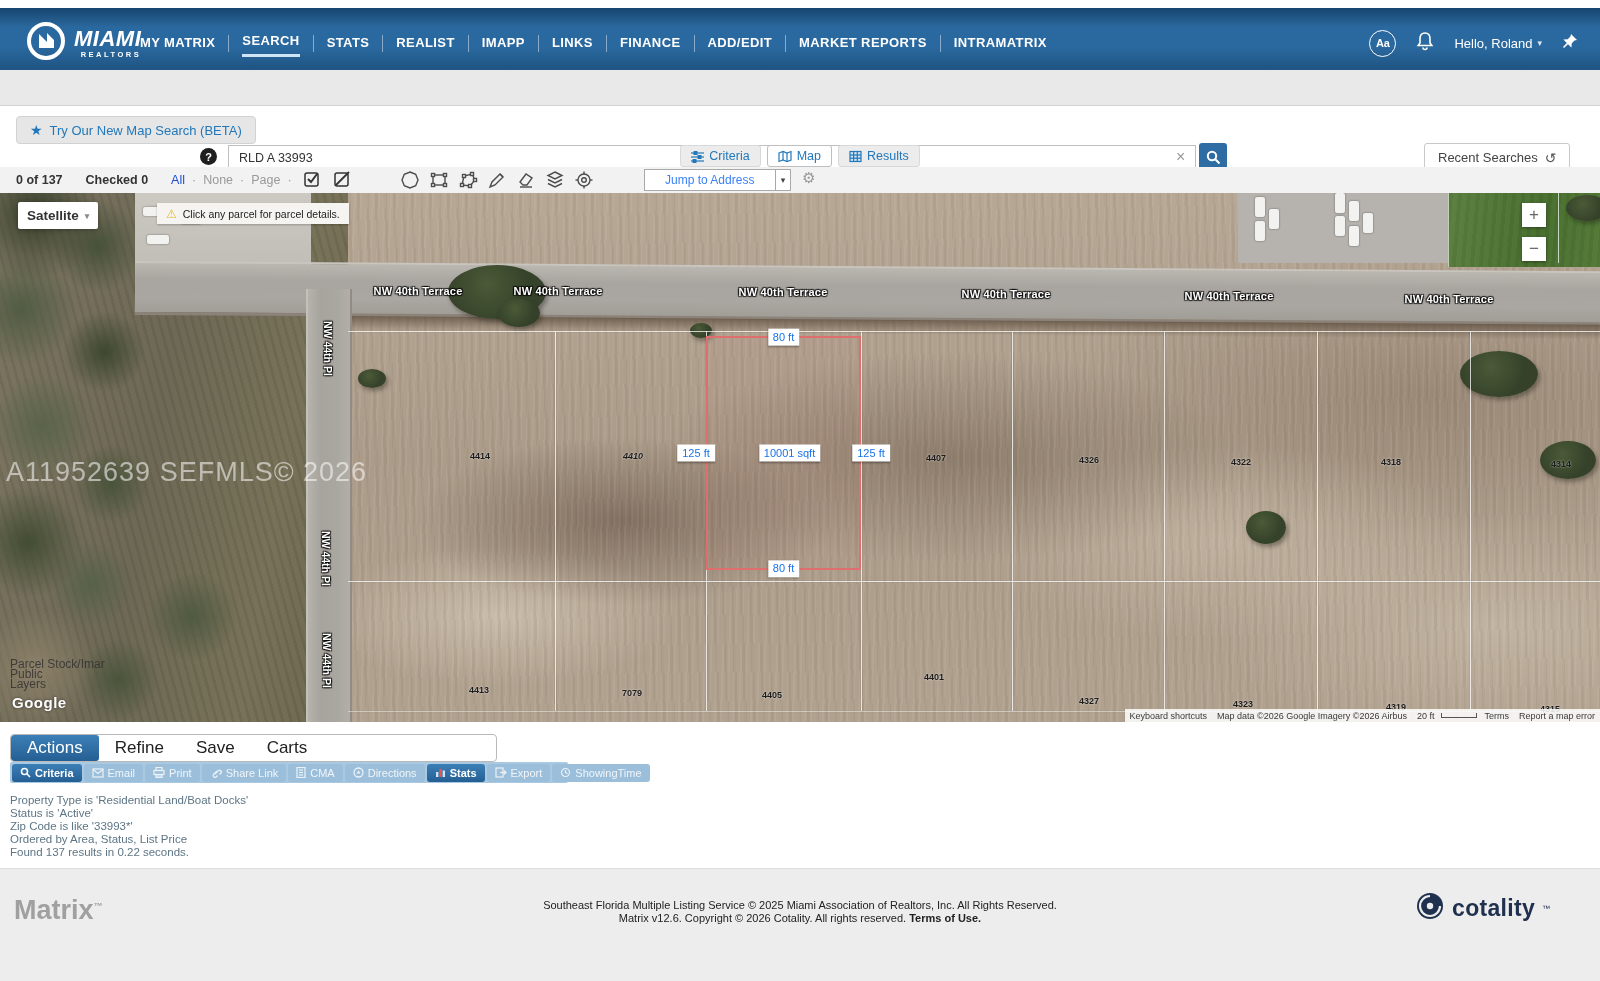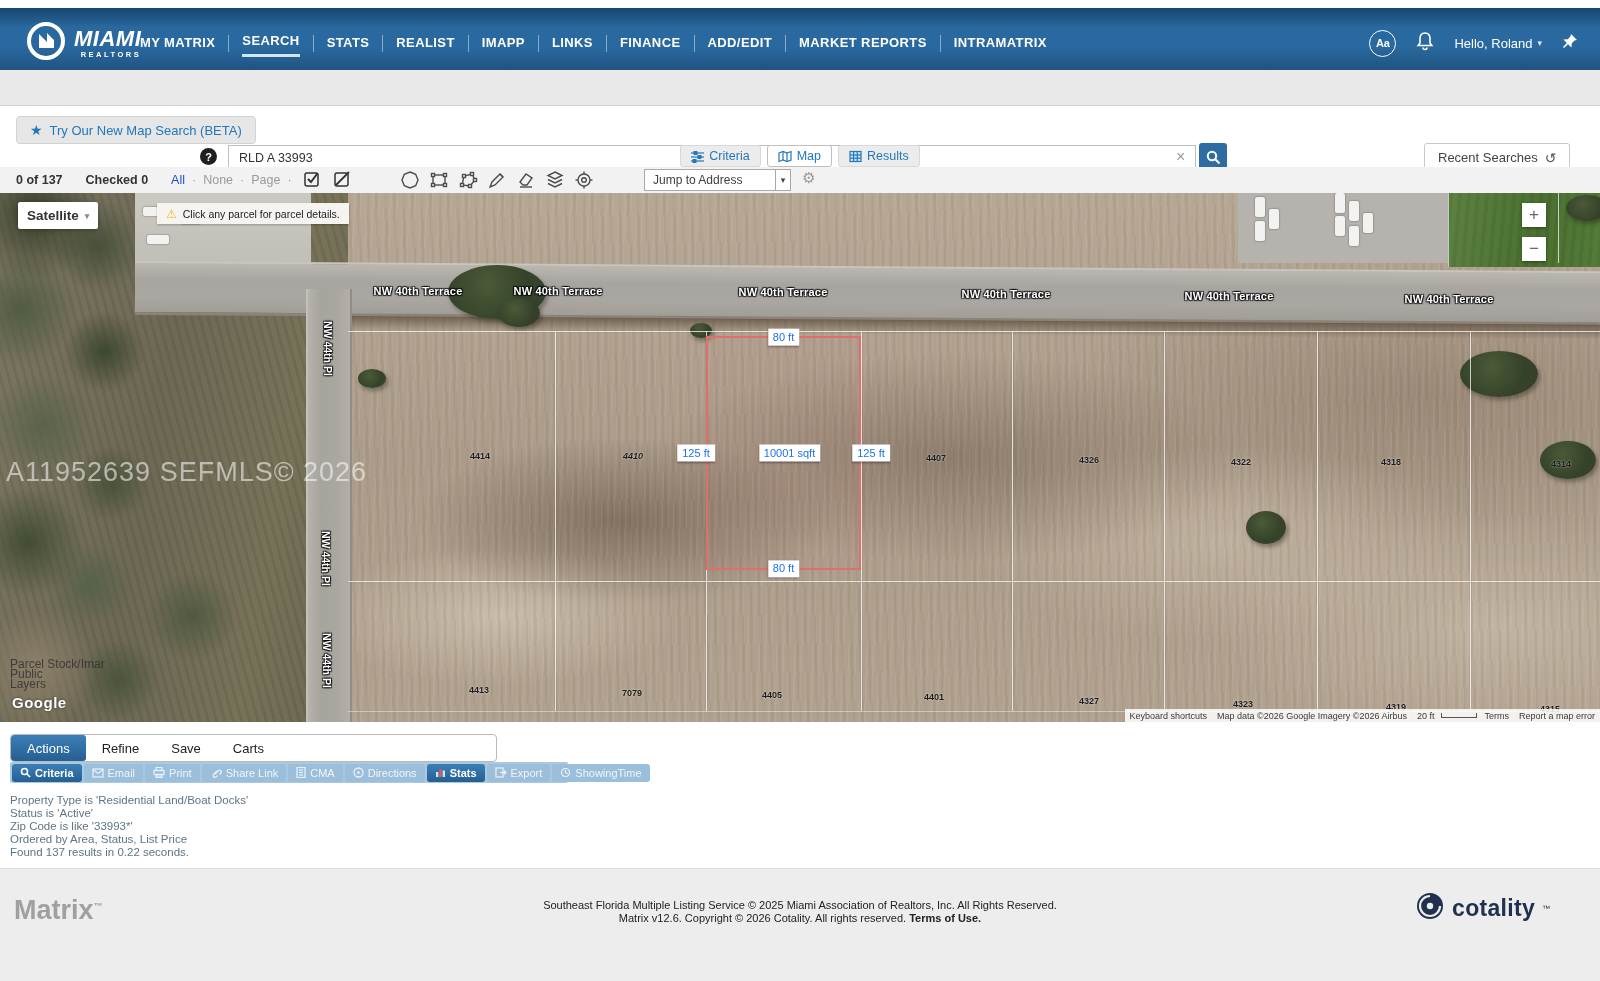--- a/index.html
+++ b/index.html
@@ -41,21 +41,21 @@
   #toolbar { position:absolute; left:0; top:167px; width:1600px; height:26px; background:#f2f2f2; }
   .tleft { position:absolute; left:16px; top:0; height:26px; display:flex; align-items:center; gap:7px; font-size:12.5px; color:#333; }
   .tcount { font-weight:bold; margin-right:16px; }
   .tchecked { font-weight:bold; margin-right:16px; }
   .tlink { color:#1d4ed8; cursor:pointer; }
   .tlink.dis { color:#9a9a9a; }
   .tdot { color:#9a9a9a; }
   .cbicon { margin-left:4px; cursor:pointer; }
   .tools { position:absolute; left:400px; top:3px; display:flex; gap:9px; }
   .tool { width:20px; height:20px; cursor:pointer; color:#4c4c4c; }
-  .jumpbox { position:absolute; left:644px; top:2px; width:132px; height:22px; background:#fff; border:1px solid #a9a9a9; font-size:12px; color:#404040; display:flex; align-items:center; padding-left:8px; cursor:pointer; }
+  .jumpbox { position:absolute; left:644px; top:2px; width:132px; height:22px; background:#fff; border:1px solid #a9a9a9; font-size:12px; color:#3b82f6; display:flex; align-items:center; padding-left:20px; cursor:pointer; }
   .jumpcaret { position:absolute; left:776px; top:2px; width:15px; height:22px; background:#fff; border:1px solid #a9a9a9; border-left:none; display:flex; align-items:center; justify-content:center; font-size:9px; color:#444; cursor:pointer; }
   .gearicon { position:absolute; left:802px; top:2px; font-size:15px; color:#9a9a9a; cursor:pointer; }
 
   
   #map { position:absolute; left:0; top:193px; width:1600px; height:529px; overflow:hidden; background:#b2a290; }
   .field { position:absolute; left:348px; top:0; width:1252px; height:529px;
     background:
       repeating-linear-gradient(92deg, rgba(255,255,255,.05) 0 2px, rgba(0,0,0,0) 2px 6px),
       repeating-linear-gradient(88deg, rgba(80,60,45,.07) 0 3px, rgba(0,0,0,0) 3px 9px),
       radial-gradient(ellipse 300px 120px at 22% 62%, rgba(88,70,56,.5), rgba(0,0,0,0) 70%),
@@ -129,21 +129,21 @@
   .glogo { position:absolute; left:12px; top:501px; font-size:15px; font-weight:bold; letter-spacing:.5px; color:#fff;
     text-shadow:0 0 3px rgba(0,0,0,.55); z-index:10; }
   .attrib { position:absolute; right:0; bottom:0; height:13px; display:flex; align-items:center;
     background:rgba(255,255,255,.85); font-size:9px; color:#3a3a3a; z-index:10; }
   .attrib span { padding:0 5px; white-space:nowrap; }
   .scalebar { width:36px; height:5px; border:1px solid #555; border-top:none; margin:0 2px; }
 
   
   .tabbar { position:absolute; left:10px; top:734px; width:487px; height:28px; background:#fff;
     border:1px solid #b9b9b9; border-radius:4px; display:flex; align-items:stretch; overflow:hidden; }
-  .atab { display:flex; align-items:center; padding:0 16px; font-size:13px; color:#222; cursor:pointer; }
+  .atab { display:flex; align-items:center; padding:0 16px; font-size:17px; color:#222; cursor:pointer; }
   .atab.active { background:linear-gradient(#3b7fb7,#255f93); color:#fff; border-radius:3px; }
   .btnstrip { position:absolute; left:10px; top:762px; width:558px; height:21px; background:#a9c8e2;
     border-radius:2px; display:flex; align-items:center; gap:2px; padding:0 2px; }
   .abtn { display:inline-flex; align-items:center; gap:4px; height:18px; padding:0 8px; border-radius:3px; font-size:11px; cursor:pointer; white-space:nowrap; }
   .abtn.on { background:linear-gradient(#3b7fb7,#255f93); color:#fff; font-weight:bold; }
   .abtn.off { background:#9bbeda; color:rgba(255,255,255,.85); }
   .abtn svg { flex:0 0 auto; }
 
   
   .summary { position:absolute; left:10px; top:794px; font-size:11.5px; line-height:13px; color:#5d7585; }
@@ -424,21 +424,21 @@
     <span class="pnum" style="left:633px;top:258px;font-style:italic;">4410</span>
     <span class="pnum" style="left:936px;top:260px;">4407</span>
     <span class="pnum" style="left:1089px;top:262px;">4326</span>
     <span class="pnum" style="left:1241px;top:264px;">4322</span>
     <span class="pnum" style="left:1391px;top:264px;">4318</span>
     <span class="pnum" style="left:1547px;top:266px;margin-left:14px;">4314</span>
 
     <span class="pnum" style="left:479px;top:492px;">4413</span>
     <span class="pnum" style="left:632px;top:495px;">7079</span>
     <span class="pnum" style="left:772px;top:497px;">4405</span>
-    <span class="pnum" style="left:934px;top:499px;">4401</span>
+    <span class="pnum" style="left:934px;top:479px;">4401</span>
     <span class="pnum" style="left:1089px;top:503px;">4327</span>
     <span class="pnum" style="left:1243px;top:506px;">4323</span>
     <span class="pnum" style="left:1396px;top:509px;">4319</span>
     <span class="pnum" style="left:1550px;top:511px;">4315</span>
 
     <div class="watermark">A11952639  SEFMLS© 2026</div>
 
     <div class="satctl">
       <span>Satellite</span>
       <span class="caret">▾</span>

